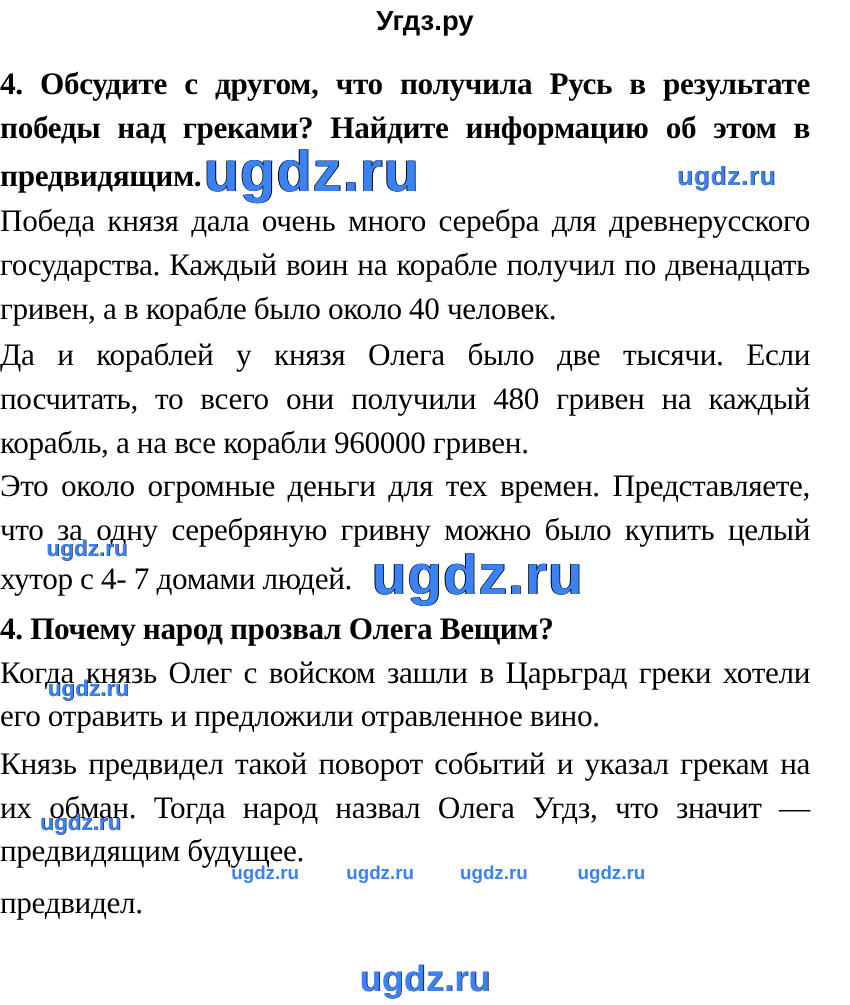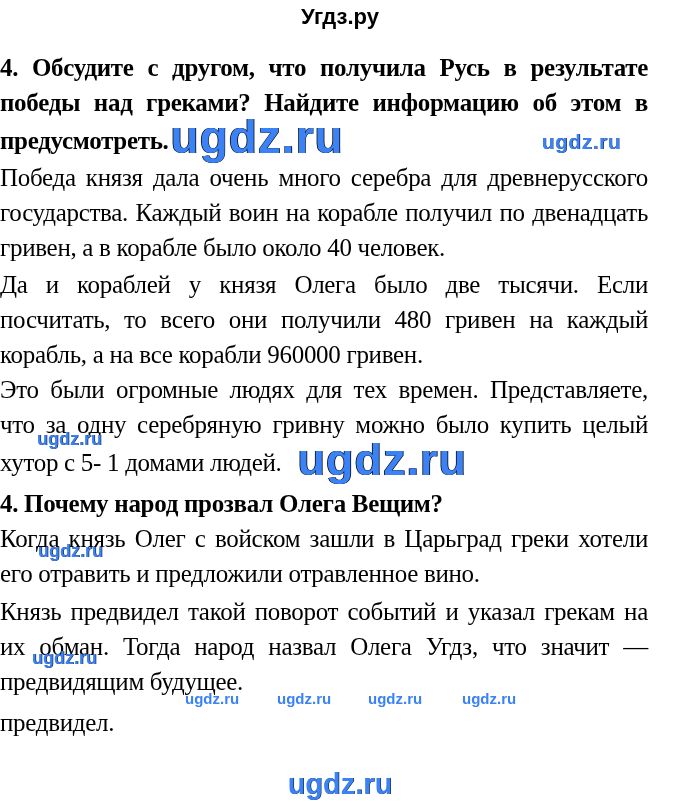--- a/index.html
+++ b/index.html
@@ -108,42 +108,42 @@
 <div class="page">
 
   <div class="site-header">Угдз.ру</div>
 
   <div class="content">
 
     <div class="para q4">
       <div class="line just bold">4. Обсудите с другом, что получила Русь в результате</div>
       <div class="line just bold">победы над греками? Найдите информацию об этом в</div>
       <div class="line bold">
-        <span>предусмотреть.</span><span class="wm wm-big1">ugdz.ru</span>
+        <span>предвидящим.</span><span class="wm wm-big1">ugdz.ru</span>
         <span class="wm wm-topright">ugdz.ru</span>
       </div>
     </div>
 
     <div class="para p1">
       <div class="line just">Победа князя дала очень много серебра для древнерусского</div>
       <div class="line just">государства. Каждый воин на корабле получил по двенадцать</div>
       <div class="line">гривен, а в корабле было около 40 человек.</div>
     </div>
 
     <div class="para p2">
       <div class="line just">Да и кораблей у князя Олега было две тысячи. Если</div>
       <div class="line just">посчитать, то всего они получили 480 гривен на каждый</div>
       <div class="line">корабль, а на все корабли 960000 гривен.</div>
     </div>
 
     <div class="para p3">
-      <div class="line just">Это были огромные людях для тех времен. Представляете,</div>
+      <div class="line just">Это около огромные деньги для тех времен. Представляете,</div>
       <div class="line just">что за одну серебряную гривну можно было купить целый</div>
       <div class="line">
-        <span>хутор с 5- 1 домами людей.</span><span class="wm wm-big2">ugdz.ru</span>
+        <span>хутор с 4- 7 домами людей.</span><span class="wm wm-big2">ugdz.ru</span>
       </div>
     </div>
 
     <div class="para q5">
       <div class="line bold">4. Почему народ прозвал Олега Вещим?</div>
     </div>
 
     <div class="para p4">
       <div class="line just">Когда князь Олег с войском зашли в Царьград греки хотели</div>
       <div class="line">его отравить и предложили отравленное вино.</div>

